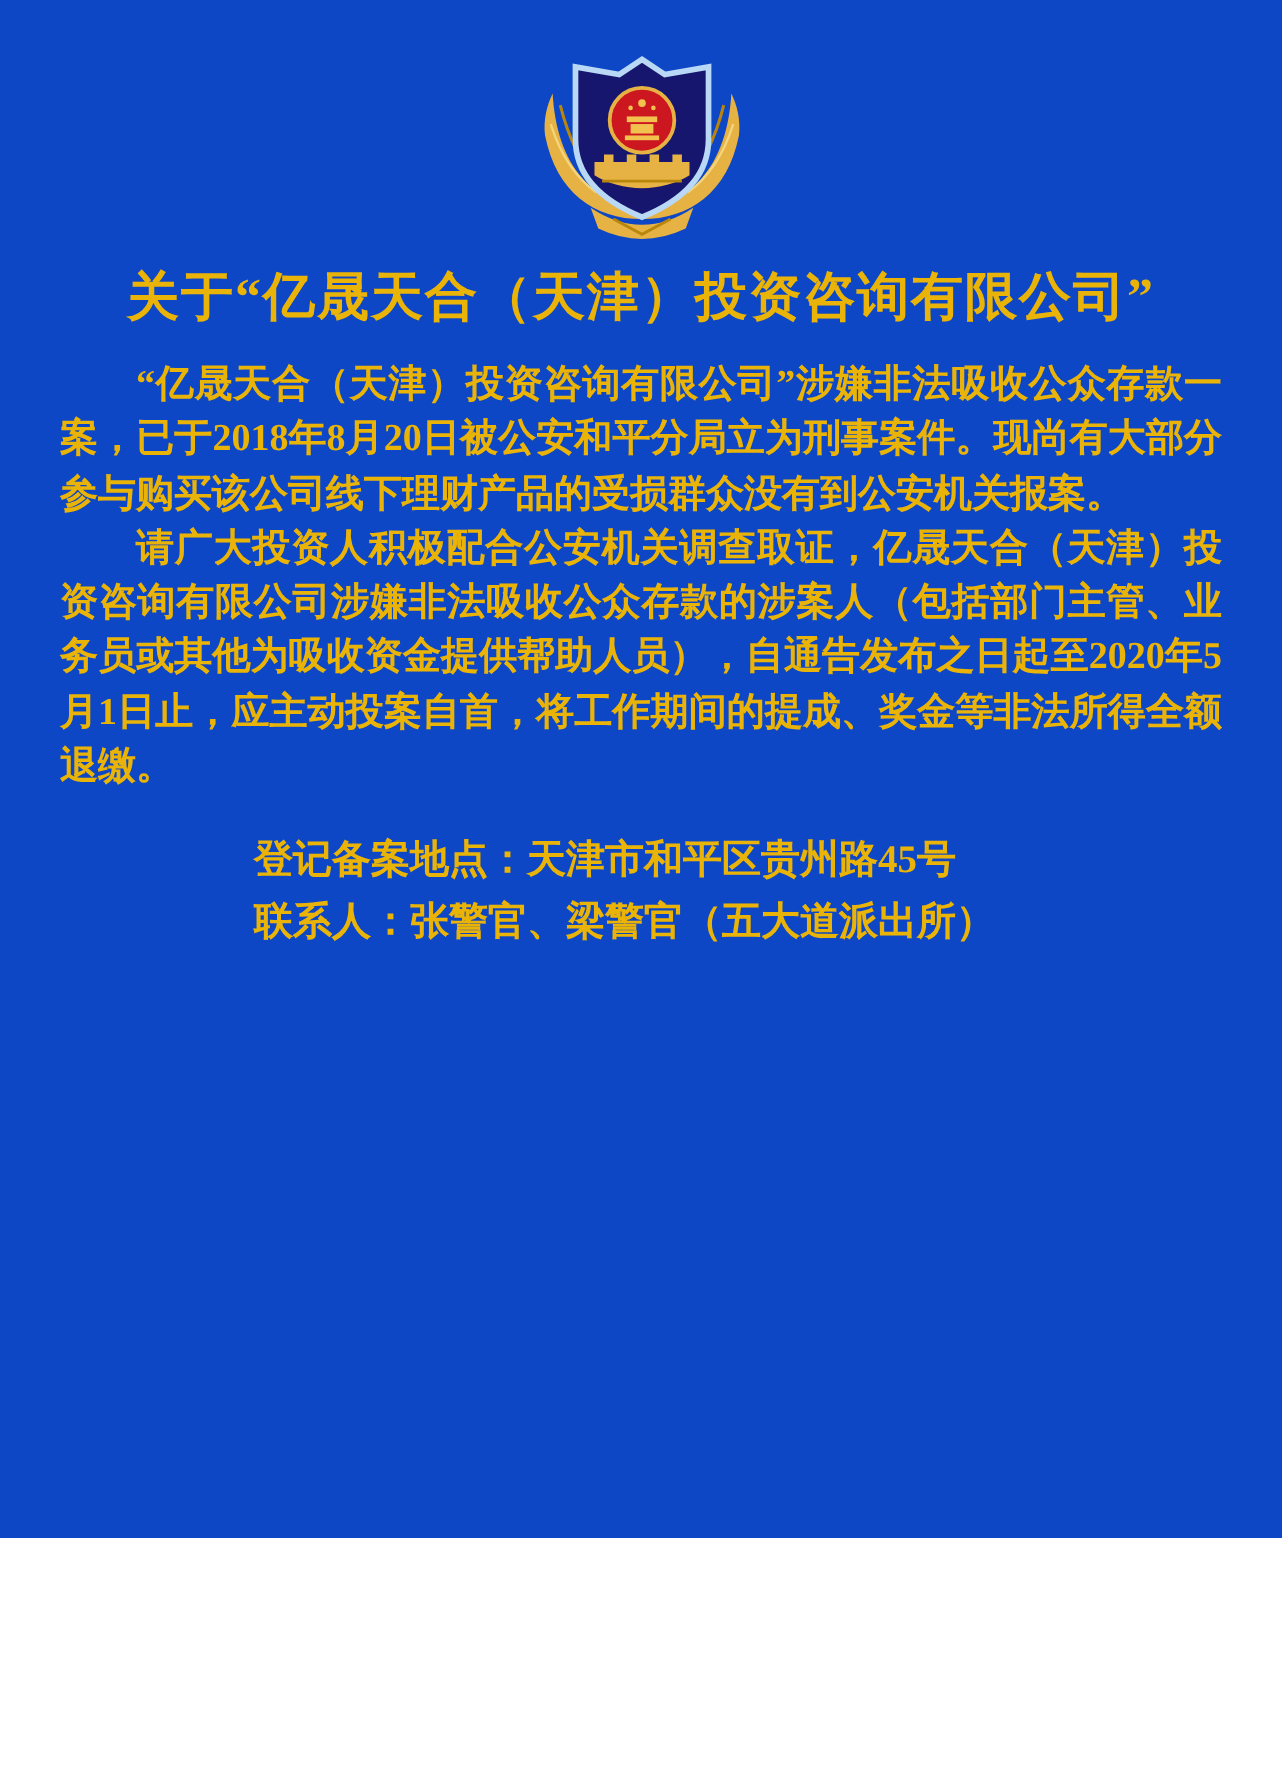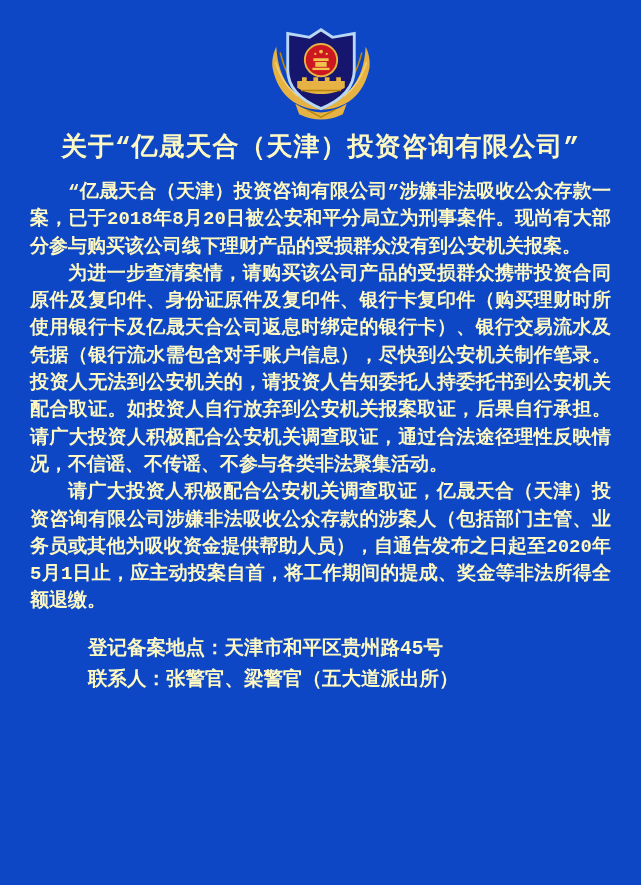--- a/index.html
+++ b/index.html
@@ -1,22 +1,22 @@
 <!DOCTYPE html>
 <html><head>
 <meta charset="utf-8">
 <style>
   html, body { margin: 0; padding: 0; }
   .page {
     position: relative;
     width: 641px;
-    height: 885px;
+    height: 769px;
     background: #0d47c5;
-    color: #fef9c3;
-    font-family: Liberation Mono, monospace;
+    color: #eab308;
+    font-family: Liberation Serif, serif;
     font-weight: 700;
     overflow: hidden;
   }
   .badge-wrap {
     display: flex;
     justify-content: center;
     padding-top: 24px;
   }
   .title {
     margin: 12px 0 0 0;
@@ -33,21 +33,21 @@
     line-height: 27.3px;
     text-align: justify;
     text-justify: inter-ideograph;
   }
   .body-text p { margin: 0; text-indent: 2em; }
   .contact {
     margin: 18px 0 0 88px;
     font-size: 19.5px;
     line-height: 31px;
   }
-  .contact-line { white-space: nowrap; }
+  .contact-line { white-space: nowrap; margin-left: 39px; }
 </style>
 </head>
 <body>
 
 <div class="page">
 
   <div class="badge-wrap">
     <svg width="124" height="96" viewBox="0 0 130 101">
 
       <path d="M65,90 C40,90 20,76 14,46 C13,38 15,30 18,24 C19,42 24,58 34,69 C42,78 52,84 65,85 Z" fill="#e6b243"></path>
@@ -74,21 +74,20 @@
       <path d="M44,70 h42" stroke="#b8860b" stroke-width="1.4"></path>
     </svg>
   </div>
 
   <h1 class="title">
     <span class="tline">关于“亿晟天合（天津）投资咨询有限公司”</span>
   </h1>
 
   <div class="body-text">
     <p>“亿晟天合（天津）投资咨询有限公司”涉嫌非法吸收公众存款一案，已于2018年8月20日被公安和平分局立为刑事案件。现尚有大部分参与购买该公司线下理财产品的受损群众没有到公安机关报案。</p>
-    <p>为进一步查清案情，请购买该公司产品的受损群众携带投资合同原件及复印件、身份证原件及复印件、银行卡复印件（购买理财时所使用银行卡及亿晟天合公司返息时绑定的银行卡）、银行交易流水及凭据（银行流水需包含对手账户信息），尽快到公安机关制作笔录。投资人无法到公安机关的，请投资人告知委托人持委托书到公安机关配合取证。如投资人自行放弃到公安机关报案取证，后果自行承担。请广大投资人积极配合公安机关调查取证，通过合法途径理性反映情况，不信谣、不传谣、不参与各类非法聚集活动。</p>
     <p>请广大投资人积极配合公安机关调查取证，亿晟天合（天津）投资咨询有限公司涉嫌非法吸收公众存款的涉案人（包括部门主管、业务员或其他为吸收资金提供帮助人员），自通告发布之日起至2020年5月1日止，应主动投案自首，将工作期间的提成、奖金等非法所得全额退缴。</p>
   </div>
 
   <div class="contact">
     <div class="contact-line">
       <span>登记备案地点：</span><span>天津市和平区贵州路45号</span>
     </div>
     <div class="contact-line">
       <span>联系人：</span><span>张警官、梁警官（五大道派出所）</span>
     </div>

